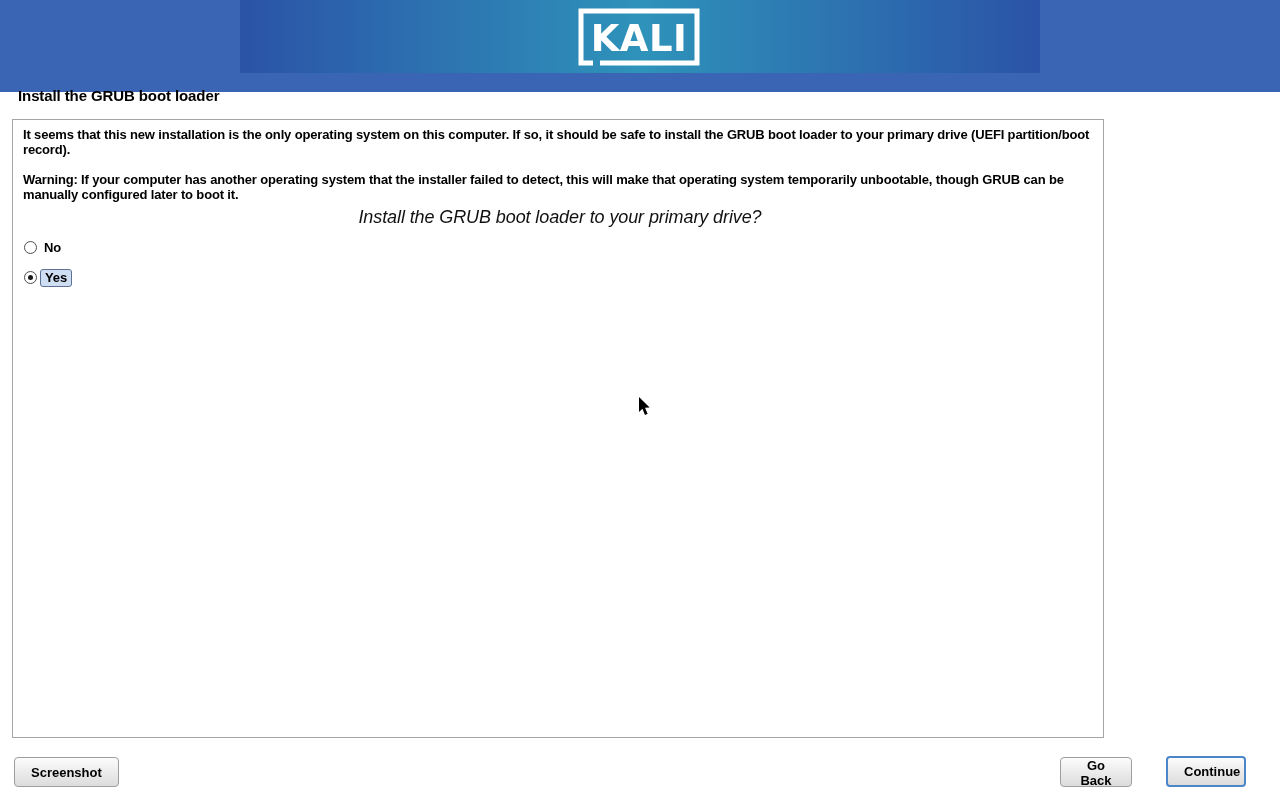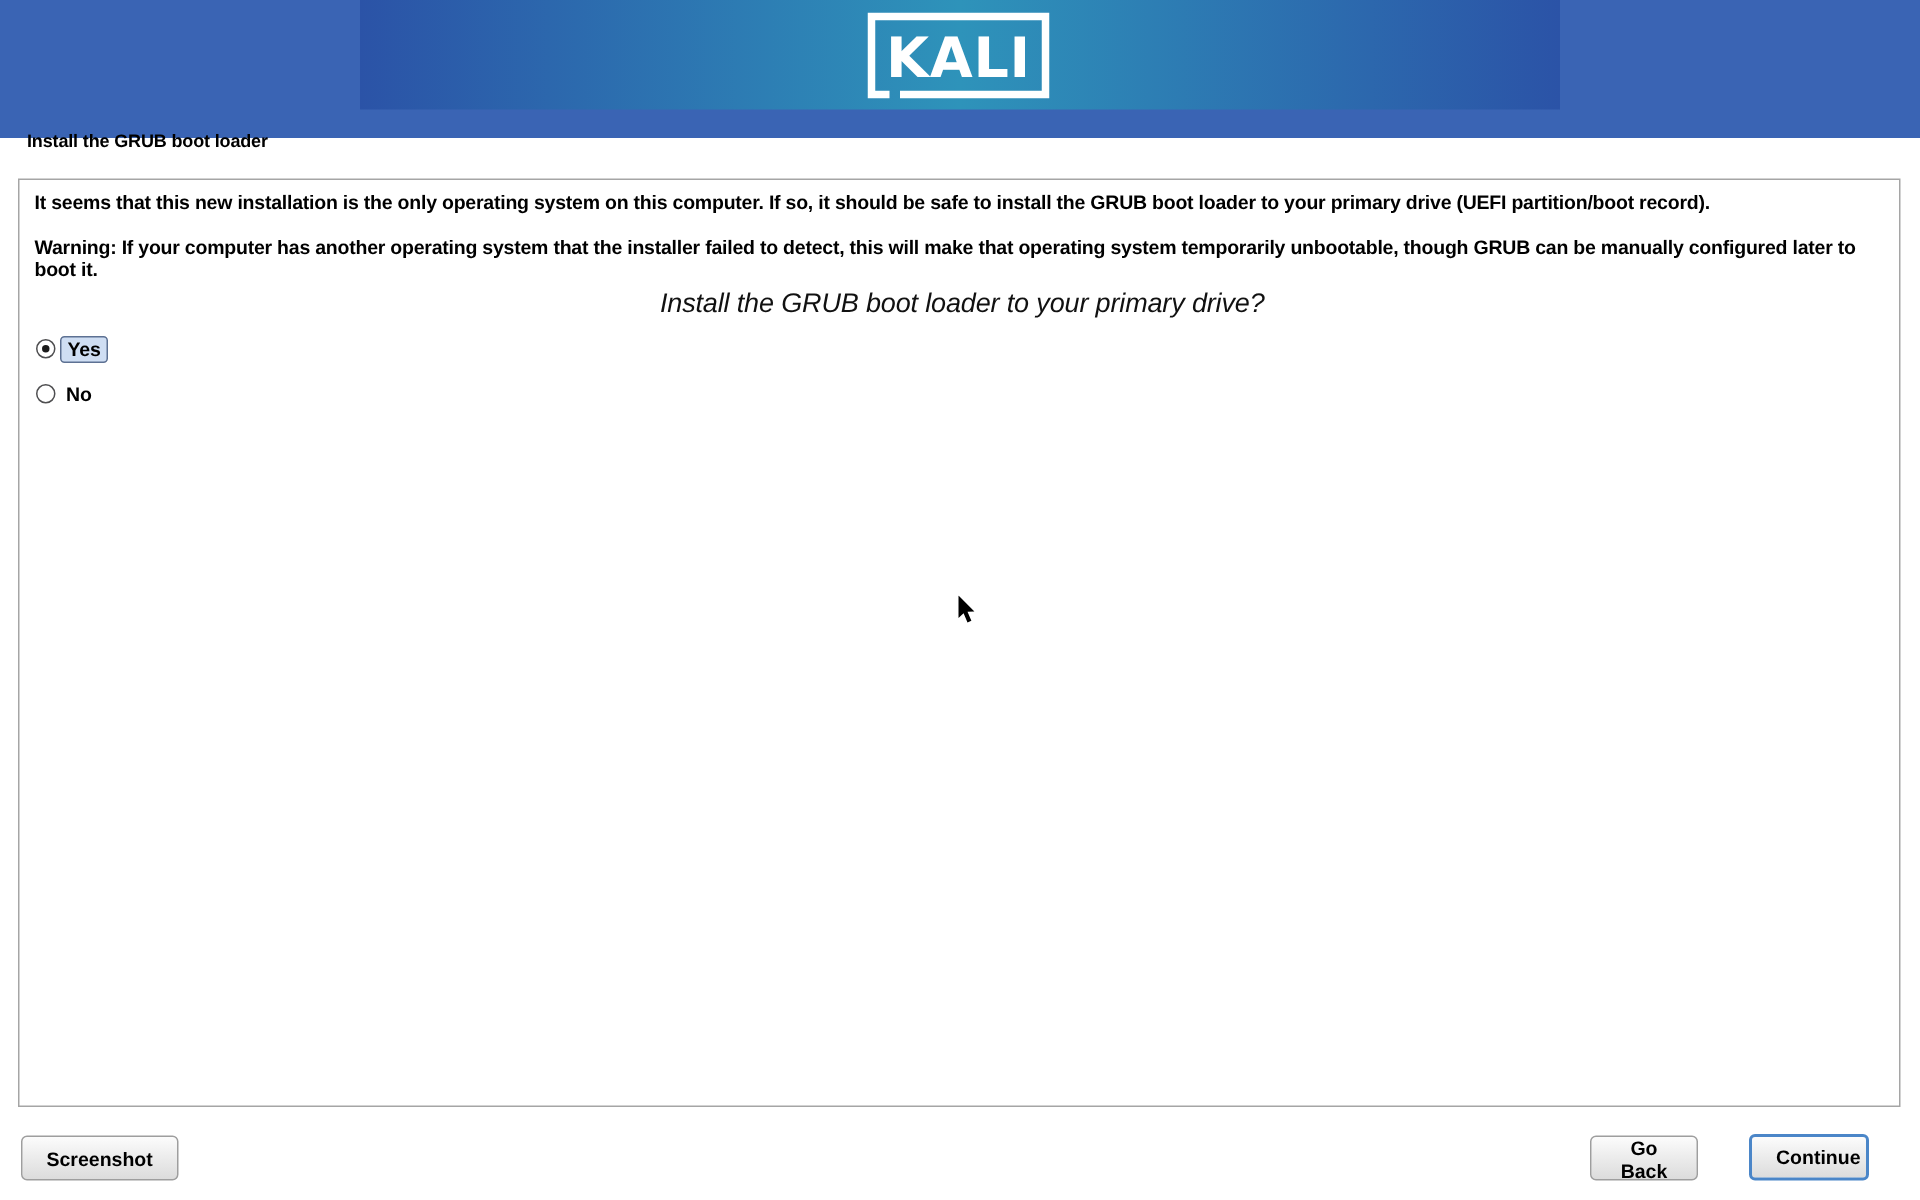--- a/index.html
+++ b/index.html
@@ -7,25 +7,25 @@
               font-family:"Liberation Sans", sans-serif; }
 
   
   .banner { position:absolute; left:0; top:0; width:1280px; height:92px;
             background:#3a64b4; }
   .banner-gradient { position:absolute; left:240px; top:0; width:800px; height:73px;
             background:linear-gradient(to right, #2b53a7 0%, #2e93ba 50%, #2b53a7 100%); }
   .logo-svg { position:absolute; left:578px; top:7px; }
 
   
-  .page-title { position:absolute; left:18px; top:87px; font-size:12px; font-weight:bold;
+  .page-title { position:absolute; left:18px; top:87px; font-size:15px; font-weight:bold;
             color:#000; letter-spacing:-0.1px; }
 
   
-  .content-frame { position:absolute; left:12px; top:119px; width:1255px; height:619px;
+  .content-frame { position:absolute; left:12px; top:119px; width:1092px; height:619px;
             border:1px solid #a5a5a5; background:#ffffff; padding:7px 10px 0 10px; }
   .para { font-size:13px; font-weight:bold; color:#000; line-height:15px;
             letter-spacing:-0.15px; margin-bottom:15px; }
   .question { font-size:18px; font-style:italic; color:#111; line-height:15px;
             margin:-7px 0 0 4px; letter-spacing:-0.1px;text-align:center; }
 
   
   .option-row { display:flex; align-items:center; margin:14px 0 0 1px; height:17px; }
   .radio { width:13px; height:13px; border:1px solid #4e4e50; border-radius:50%;
             background:#fff; margin-right:7px; position:relative; flex:0 0 auto; }
@@ -61,29 +61,29 @@
 </div>
 
 <div class="page-title">Install the GRUB boot loader</div>
 
 <div class="content-frame">
   <p class="para">It seems that this new installation is the only operating system on this computer. If so, it should be safe to install the GRUB boot loader to your primary drive (UEFI partition/boot record).</p>
   <p class="para">Warning: If your computer has another operating system that the installer failed to detect, this will make that operating system temporarily unbootable, though GRUB can be manually configured later to boot it.</p>
   <p class="question">Install the GRUB boot loader to your primary drive?</p>
 
   <div class="option-row">
+    <span class="radio"></span>
+    <span class="option-label">No</span>
+  </div>
+
+  <div class="option-row">
     <span class="radio selected">
         <span class="dot"></span>
       </span>
     <span class="option-label focused">Yes</span>
-  </div>
-
-  <div class="option-row">
-    <span class="radio"></span>
-    <span class="option-label">No</span>
   </div>
 </div>
 
 <button class="btn btn-screenshot">Screenshot</button>
 <button class="btn btn-goback">Go Back</button>
 <button class="btn btn-continue">Continue</button>
 
 <svg class="cursor" width="14" height="20" viewBox="0 0 14 20">
   <path d="M1 0 L1 15 L4.4 11.8 L7 18 L9.6 16.8 L7 10.8 L11.6 10.6 Z" fill="#000000"></path>
 </svg>

